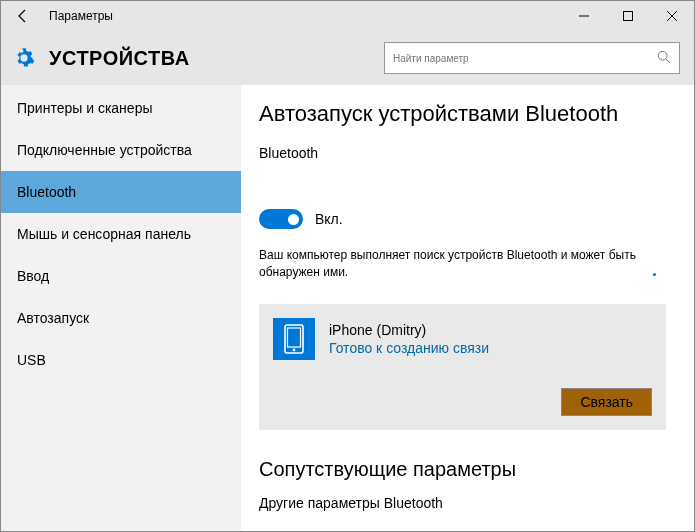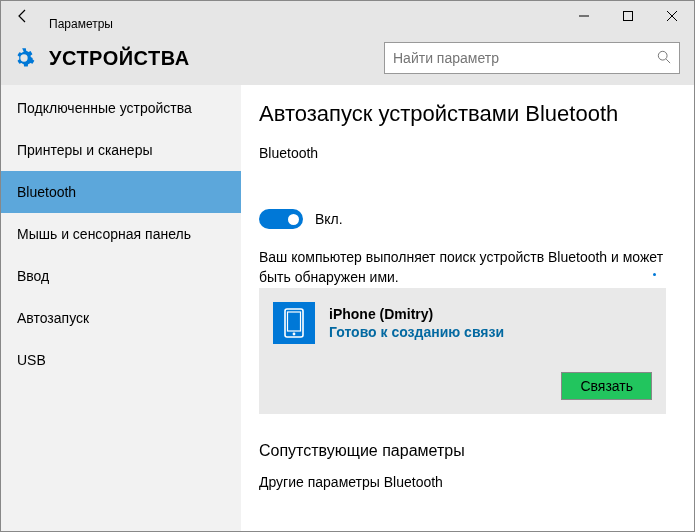--- a/index.html
+++ b/index.html
@@ -1,52 +1,52 @@
 <!DOCTYPE html>
 <html><head>
 <meta charset="utf-8">
 <style>
 * { margin: 0; padding: 0; box-sizing: border-box; font-family: 'Segoe UI', Tahoma, sans-serif; }
 body { background: #fff; width: 695px; height: 532px; overflow: hidden; border: 1px solid #888; position: relative; }
 
-.titlebar { height: 30px; display: flex; align-items: flex-end; background: #e6e6e6; }
+.titlebar { height: 30px; display: flex; align-items: center; background: #e6e6e6; }
 .titlebar .back { width: 44px; height: 30px; display: flex; align-items: center; justify-content: center; font-size: 18px; }
 .titlebar .title { flex: 1; font-size: 12px; color: #000; padding-left: 4px; }
 .titlebar .winbtn { width: 44px; height: 30px; display: flex; align-items: center; justify-content: center; font-size: 13px; font-family: 'Segoe UI Symbol', sans-serif; }
 
 .header { height: 54px; background: #e6e6e6; display: flex; align-items: center; padding: 0 14px 0 12px; }
 .header .gear { width: 22px; height: 22px; margin-right: 14px; display: flex; align-items: center; justify-content: center; }
 .header .section-title { font-size: 20px; font-weight: 600; letter-spacing: 0.5px; flex: 1; color: #000000; }
 .searchbox { width: 296px; height: 32px; border: 1px solid #999; background: #fff; display: flex; align-items: center; padding: 0 8px; }
-.searchbox input { border: none; outline: none; flex: 1; font-size: 14px; color: #666; background: transparent; }
+.searchbox input { border: none; outline: none; flex: 1; font-size: 10px; color: #666; background: transparent; }
 .searchbox .sicon { color: #666; font-size: 14px; }
 
 .body { display: flex; height: calc(532px - 30px - 54px); }
 .sidebar { width: 240px; background: #f2f2f2; padding-top: 2px; }
 .sidebar .item { padding: 13px 16px; font-size: 14px; color: #000; cursor: default; }
 .sidebar .item.active { background: #5ca7db; color: #000; }
 
 .content { flex: 1; padding: 16px 28px 0 18px; overflow: hidden; }
 .content h1 { font-size: 22px; font-weight: 400; margin-bottom: 18px; }
 .content .sublabel { font-size: 14px; margin-bottom: 8px; }
 .toggle-row { display: flex; align-items: center; margin-bottom: 18px; margin-top: 48px; }
 .toggle { width: 44px; height: 20px; border-radius: 10px; background: #0078d7; position: relative; margin-right: 12px; }
 .toggle .knob { width: 11px; height: 11px; border-radius: 50%; background: #fff; position: absolute; right: 4px; top: 4.5px; }
 .toggle-state { font-size: 14px; }
-.desc { font-size: 14px; line-height: 1.45; }
+.desc { font-size: 12px; line-height: 1.45; margin-bottom: 22px; }
 
 .device-card { background: #e9e9e9; padding: 14px 14px 14px 14px; display: flex; flex-direction: column; }
-.device-row { display: flex; align-items: center; font-weight: bold; }
+.device-row { display: flex; align-items: center; }
 .device-icon { width: 42px; height: 42px; background: #0078d7; display: flex; align-items: center; justify-content: center; margin-right: 14px; }
 .device-info .name { font-size: 14px; }
 .device-info .status { font-size: 14px; color: #0369a1; margin-top: 2px; }
 .pair-row { display: flex; justify-content: flex-end; margin-top: 28px; }
-.pair-btn { background: #22c55e; border: 1px solid #888; padding: 5px 18px; font-size: 14px; cursor: default; }
+.pair-btn { background: #a16207; border: 1px solid #888; padding: 5px 18px; font-size: 14px; cursor: default; }
 
-.related-h { font-size: 16px; font-weight: 400; margin-top: 28px; margin-bottom: 14px; }
+.related-h { font-size: 20px; font-weight: 400; margin-top: 28px; margin-bottom: 14px; }
 .link { color: #000000; font-size: 14px; }
 
 .spinner-dot { position: absolute; right: 38px; top: 272px; width: 3px; height: 3px; background: #0078d7; border-radius: 50%; }
 </style>
 </head>
 <body>
 
 <div class="titlebar">
   <div class="back">
     <svg width="16" height="16" viewBox="0 0 16 16">
@@ -85,22 +85,22 @@
       <svg width="14" height="14" viewBox="0 0 16 16">
           <circle cx="6.5" cy="6.5" r="5" stroke="#666" stroke-width="1" fill="none"></circle>
           <line x1="10.5" y1="10.5" x2="15" y2="15" stroke="#666" stroke-width="1"></line>
         </svg>
     </span>
   </div>
 </div>
 
 <div class="body">
   <div class="sidebar">
+    <div class="item">Принтеры и сканеры</div>
     <div class="item">Подключенные устройства</div>
-    <div class="item">Принтеры и сканеры</div>
     <div class="item active">Bluetooth</div>
     <div class="item">Мышь и сенсорная панель</div>
     <div class="item">Ввод</div>
     <div class="item">Автозапуск</div>
     <div class="item">USB</div>
   </div>
 
   <div class="content">
     <h1>Автозапуск устройствами Bluetooth</h1>
     <div class="sublabel">Bluetooth</div>

